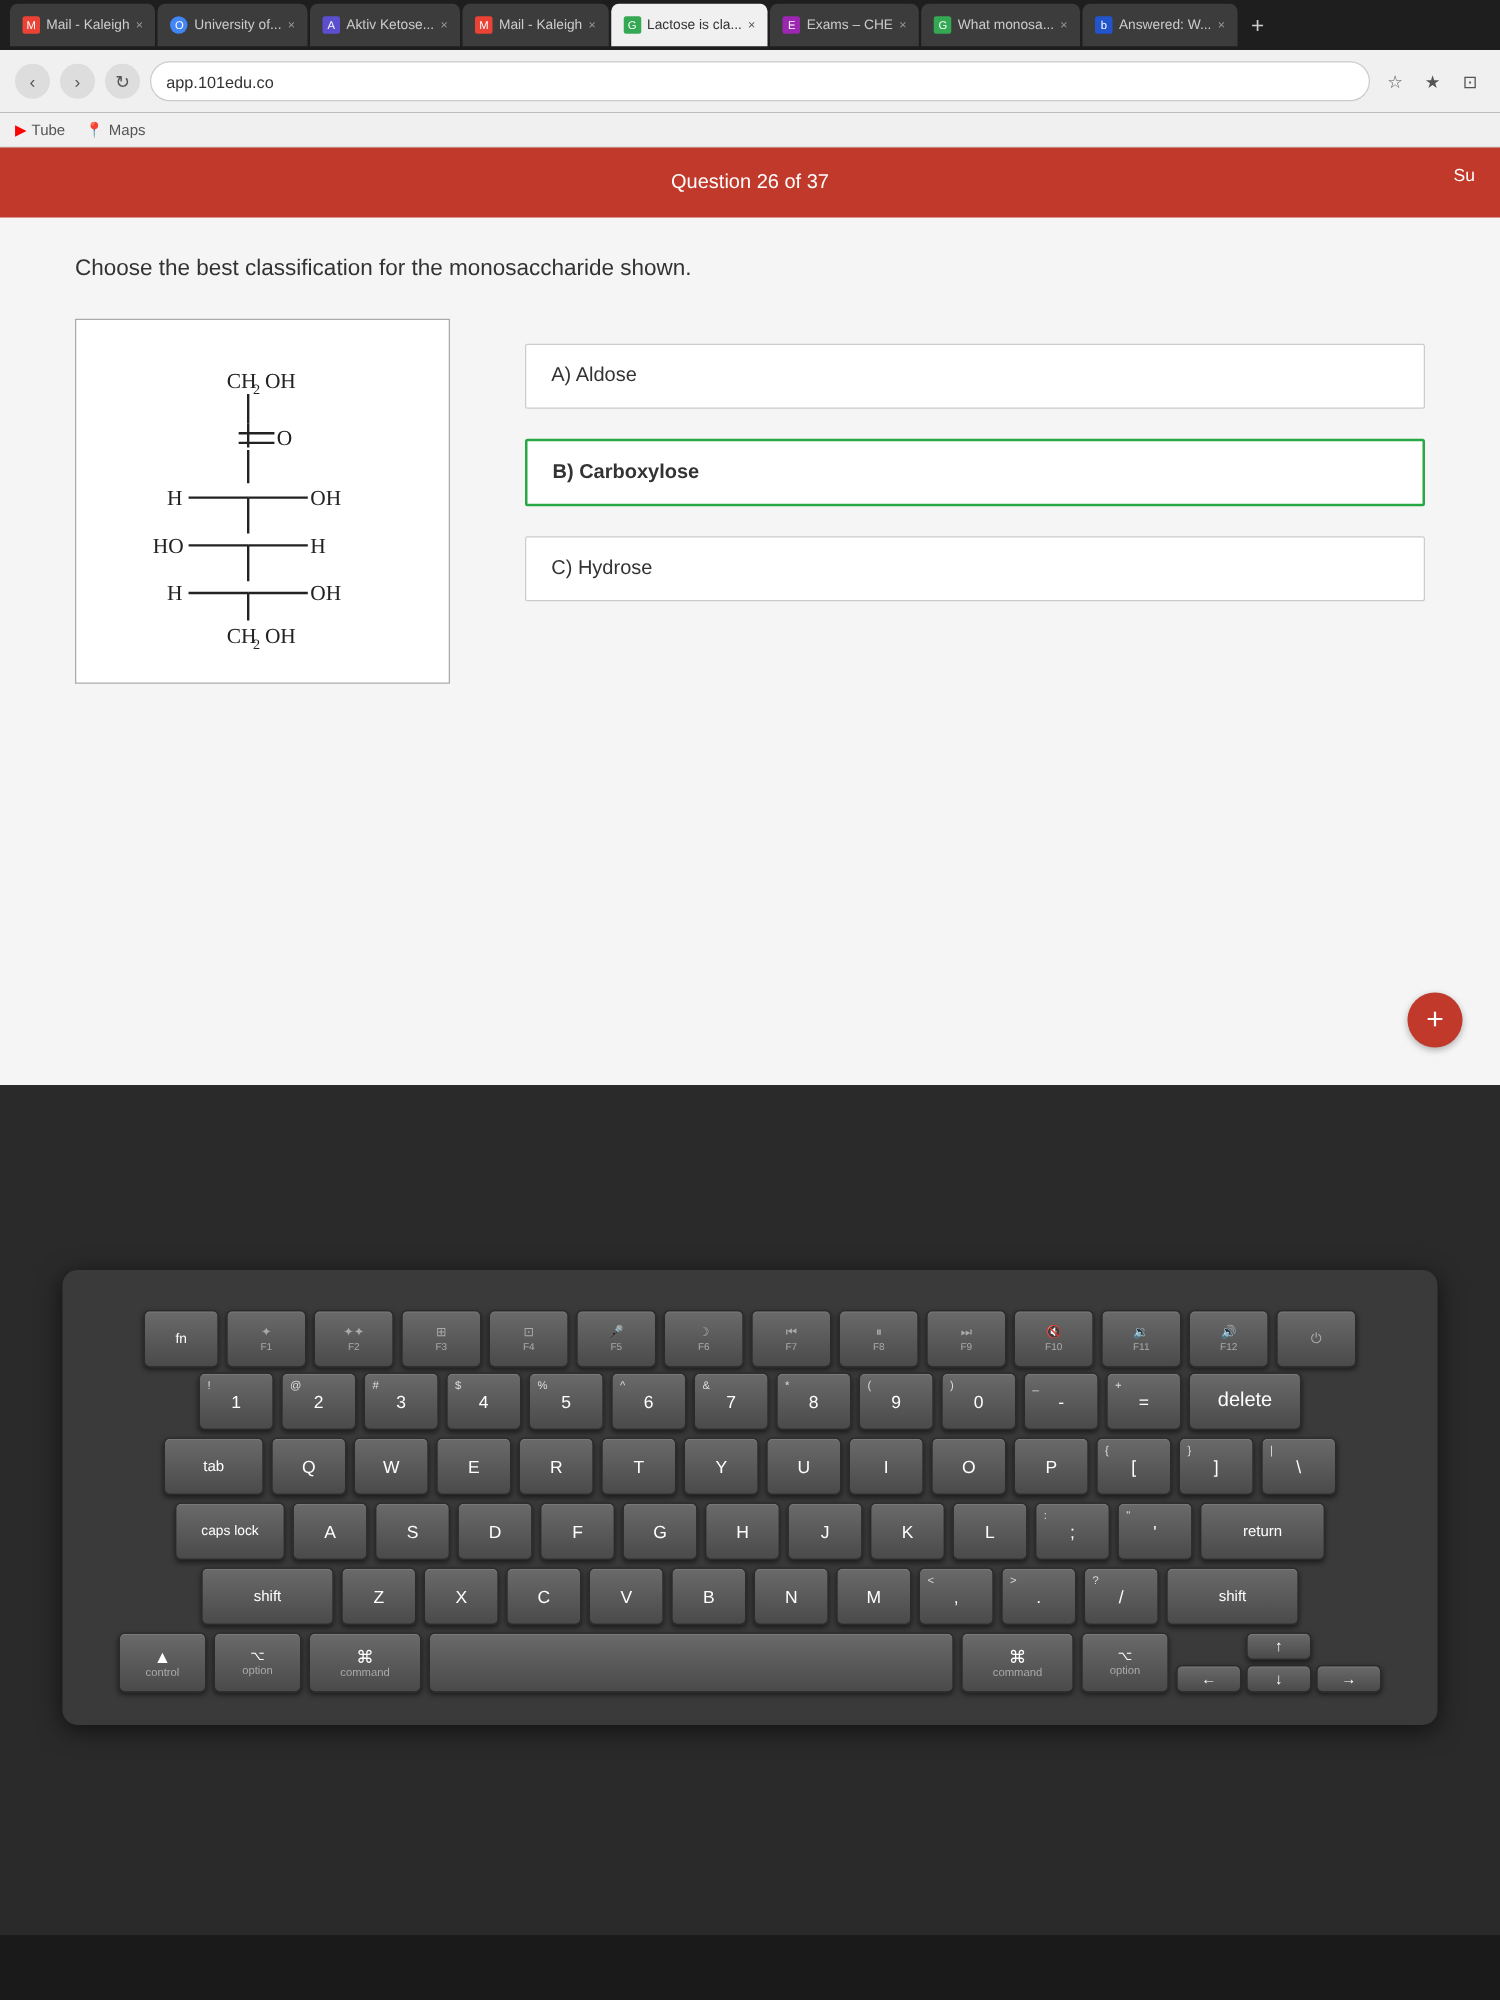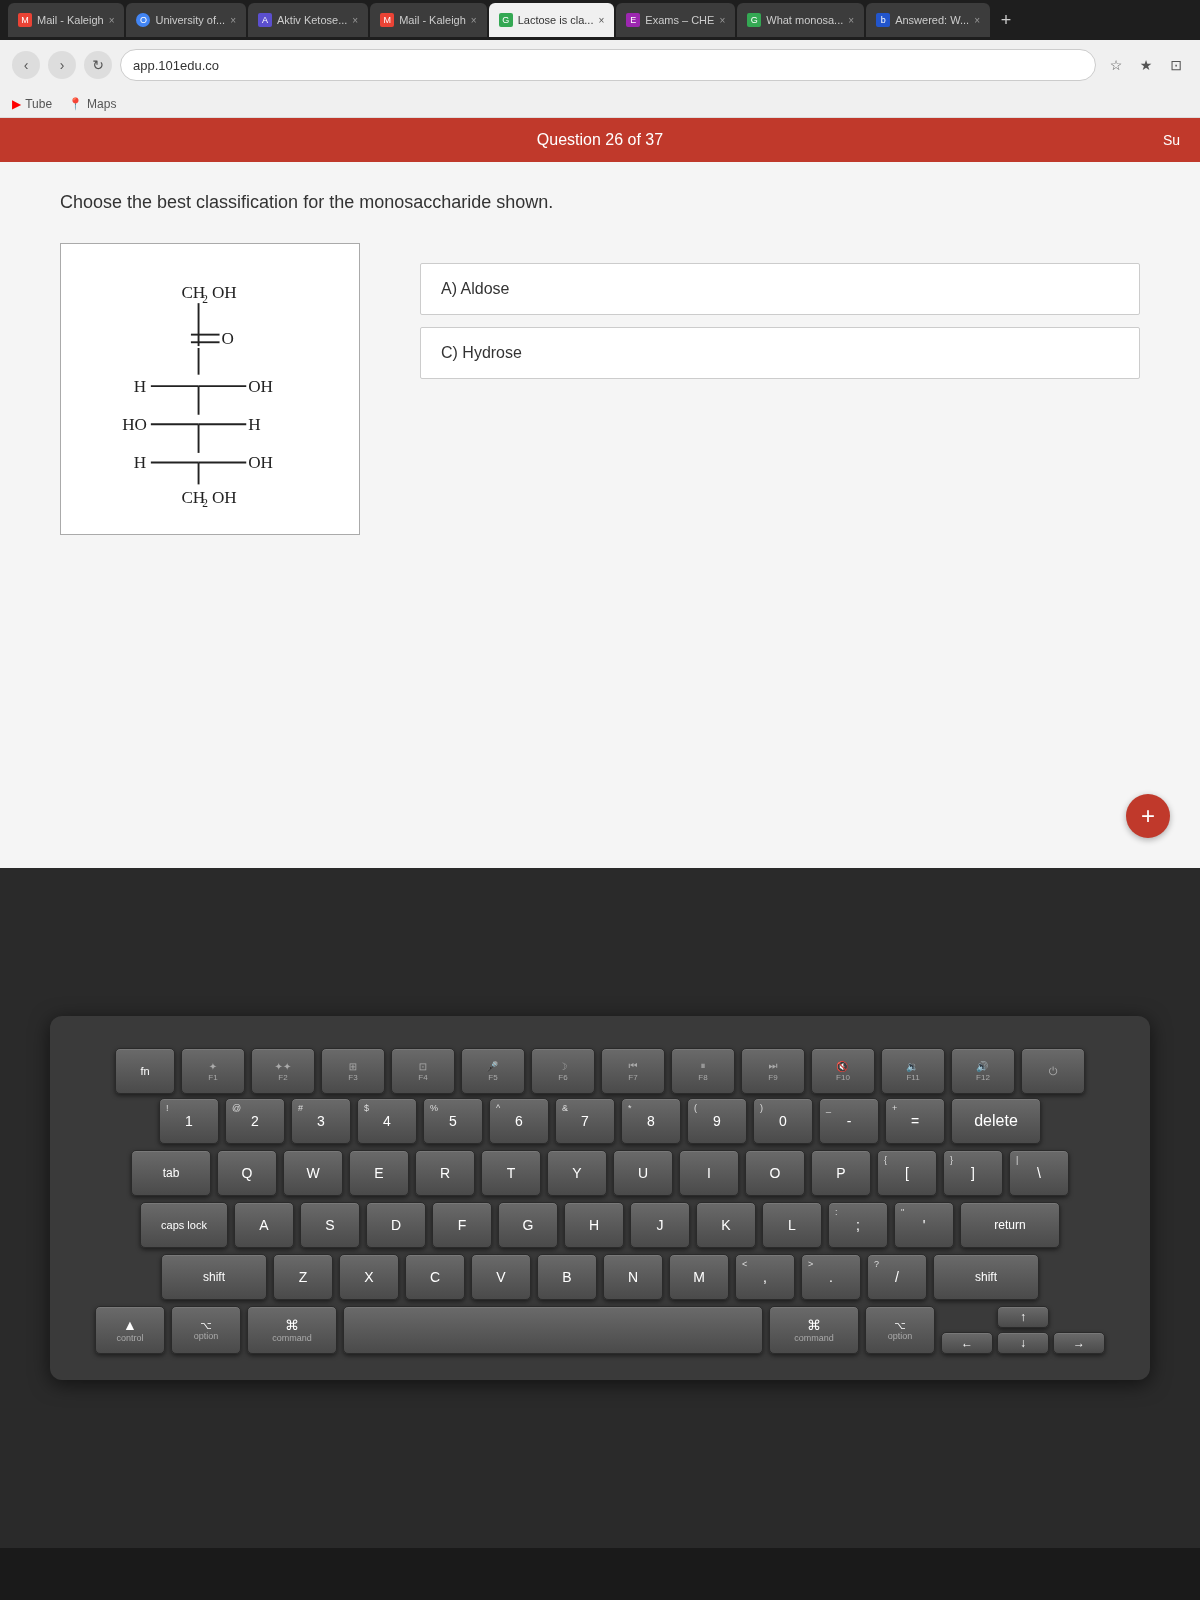--- a/index.html
+++ b/index.html
@@ -135,21 +135,21 @@
       background: #f5f5f5;
       width: 100%;
       height: 750px;
       position: relative;
     }
 
     
     .quiz-header {
       background: #c0392b;
       color: white;
-      height: 44px;
+      height: 56px;
       display: flex;
       align-items: center;
       justify-content: center;
       font-size: 16px;
       font-weight: 500;
     }
     .quiz-header-right {
       position: absolute;
       right: 0;
       top: 0;
@@ -193,21 +193,21 @@
     .molecule-svg {
       width: 260px;
       height: 250px;
     }
 
     
     .answer-options {
       flex: 1;
       display: flex;
       flex-direction: column;
-      gap: 12px;
+      gap: 24px;
       margin-top: 20px;
     }
     .answer-option {
       border: 1.5px solid #ccc;
       background: white;
       padding: 16px 20px;
       font-size: 16px;
       color: #333;
       cursor: pointer;
       border-radius: 2px;
@@ -442,20 +442,23 @@
           <text x="100" y="244" font-size="18" font-family="serif" fill="#222">CH</text>
           <text x="122" y="249" font-size="12" font-family="serif" fill="#222">2</text>
           <text x="132" y="244" font-size="18" font-family="serif" fill="#222">OH</text>
         </svg>
       </div>
 
       <div class="answer-options">
         <div class="answer-option">
           <span>A) Aldose</span>
         </div>
+        <div class="answer-option selected">
+          <span>B) Carboxylose</span>
+        </div>
         <div class="answer-option">
           <span>C) Hydrose</span>
         </div>
       </div>
     </div>
   </div>
 
   <div class="plus-btn">
     <span>+</span>
   </div>

